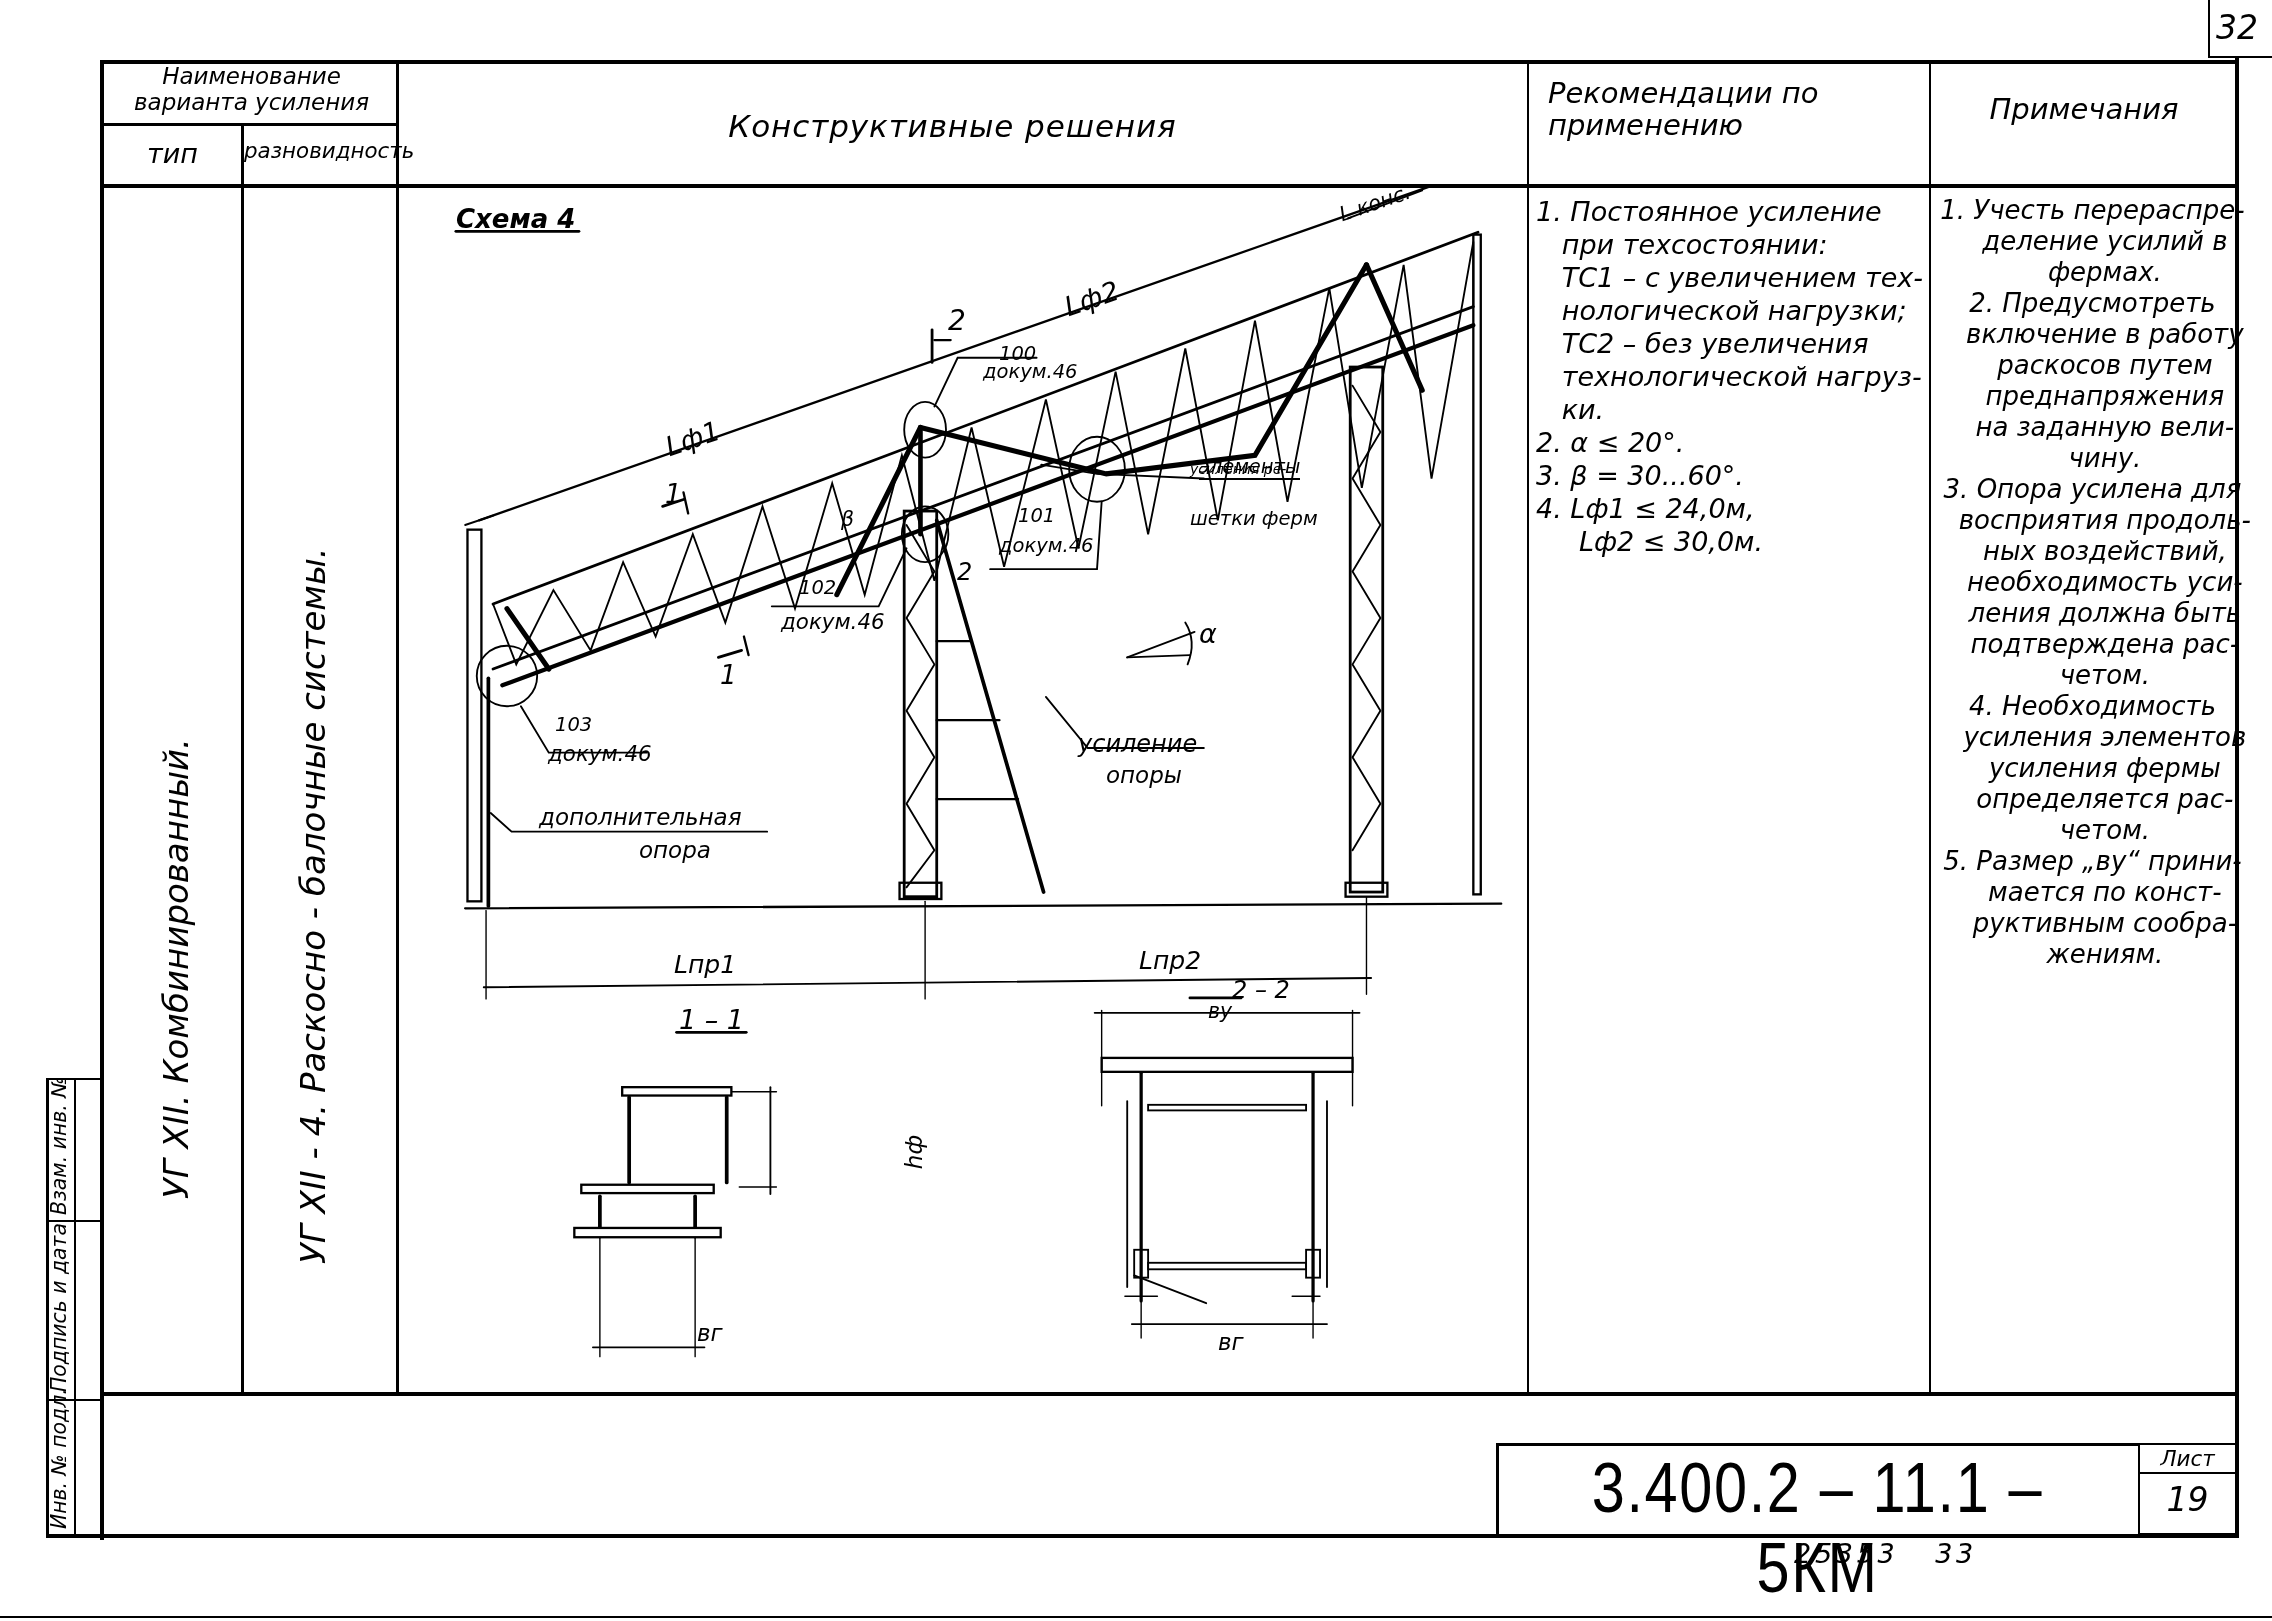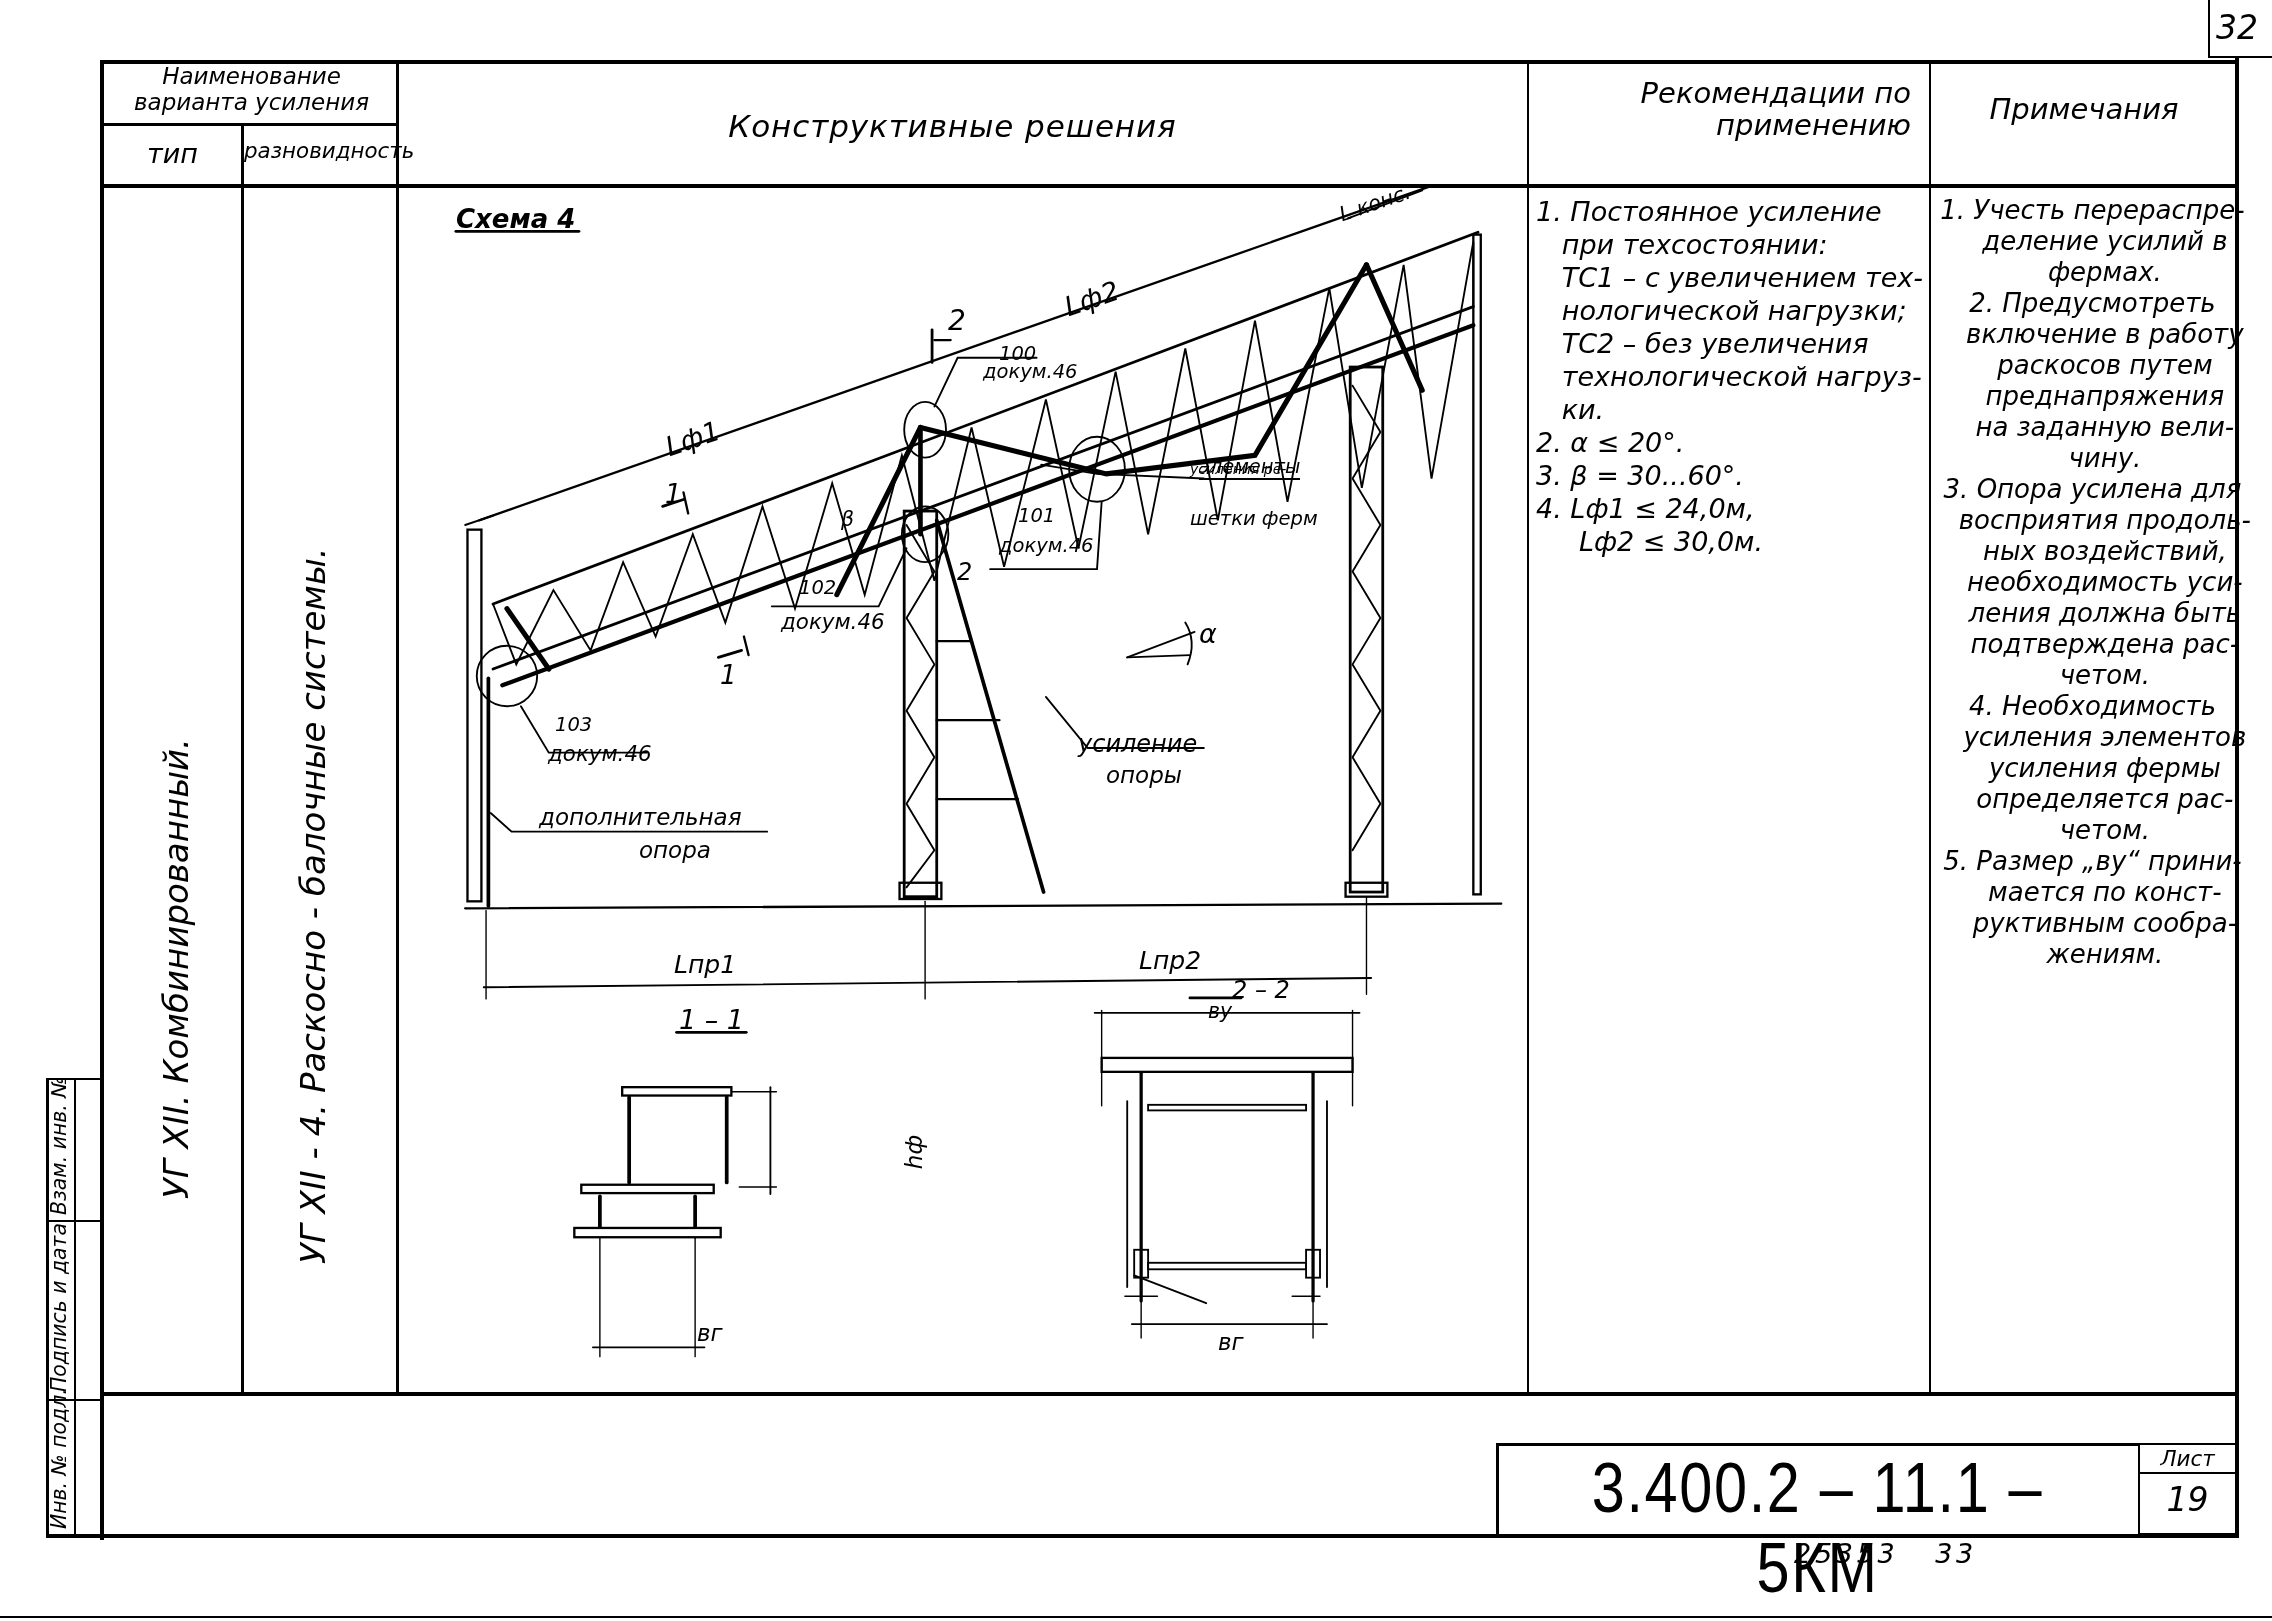--- a/index.html
+++ b/index.html
@@ -34,21 +34,21 @@
 <div class="frame-line" style="left:241px;top:125px;width:2.8px;height:1270px;"></div>
 <div class="frame-line" style="left:396px;top:60px;width:2.8px;height:1334px;"></div>
 <div class="frame-line" style="left:1527px;top:60px;width:2.3px;height:1334px;"></div>
 <div class="frame-line" style="left:1929px;top:60px;width:2.3px;height:1334px;"></div>
 <div class="frame-line" style="left:100px;top:1392px;width:2138px;height:3.7px;"></div>
 
 <div class="cell-text" style="left:105px;top:64px;width:293px;text-align:center;font-size:23px;">Наименование варианта усиления</div>
 <div class="cell-text" style="left:105px;top:139px;width:135px;text-align:center;font-size:27px;">тип</div>
 <div class="cell-text" style="left:244px;top:139px;width:151px;text-align:center;font-size:21.4px;">разновидность</div>
 <div class="cell-text" style="left:604px;top:109px;width:697px;text-align:center;font-size:31px;letter-spacing:0.9px;">Конструктивные решения</div>
-<div class="cell-text" style="left:1548px;top:77px;width:363px;text-align:right;font-size:29px;">Рекомендации по применению</div>
+<div class="cell-text" style="left:1548px;top:77px;width:363px;text-align:left;font-size:29px;">Рекомендации по применению</div>
 <div class="cell-text" style="left:1933px;top:93px;width:302px;text-align:center;font-size:29px;">Примечания</div>
 
 <div class="vert" style="left:156px;top:1199px;font-size:34px;">УГ XII. Комбинированный.</div>
 <div class="vert" style="left:293px;top:1264px;font-size:34px;">УГ XII - 4. Раскосно - балочные системы.</div>
 
 <ul class="list" style="left:1536px;top:195px;">
   <li>1. Постоянное усиление</li>
   <li>   при техсостоянии:</li>
   <li>   ТС1 – с увеличением тех-</li>
   <li>   нологической нагрузки;</li>

